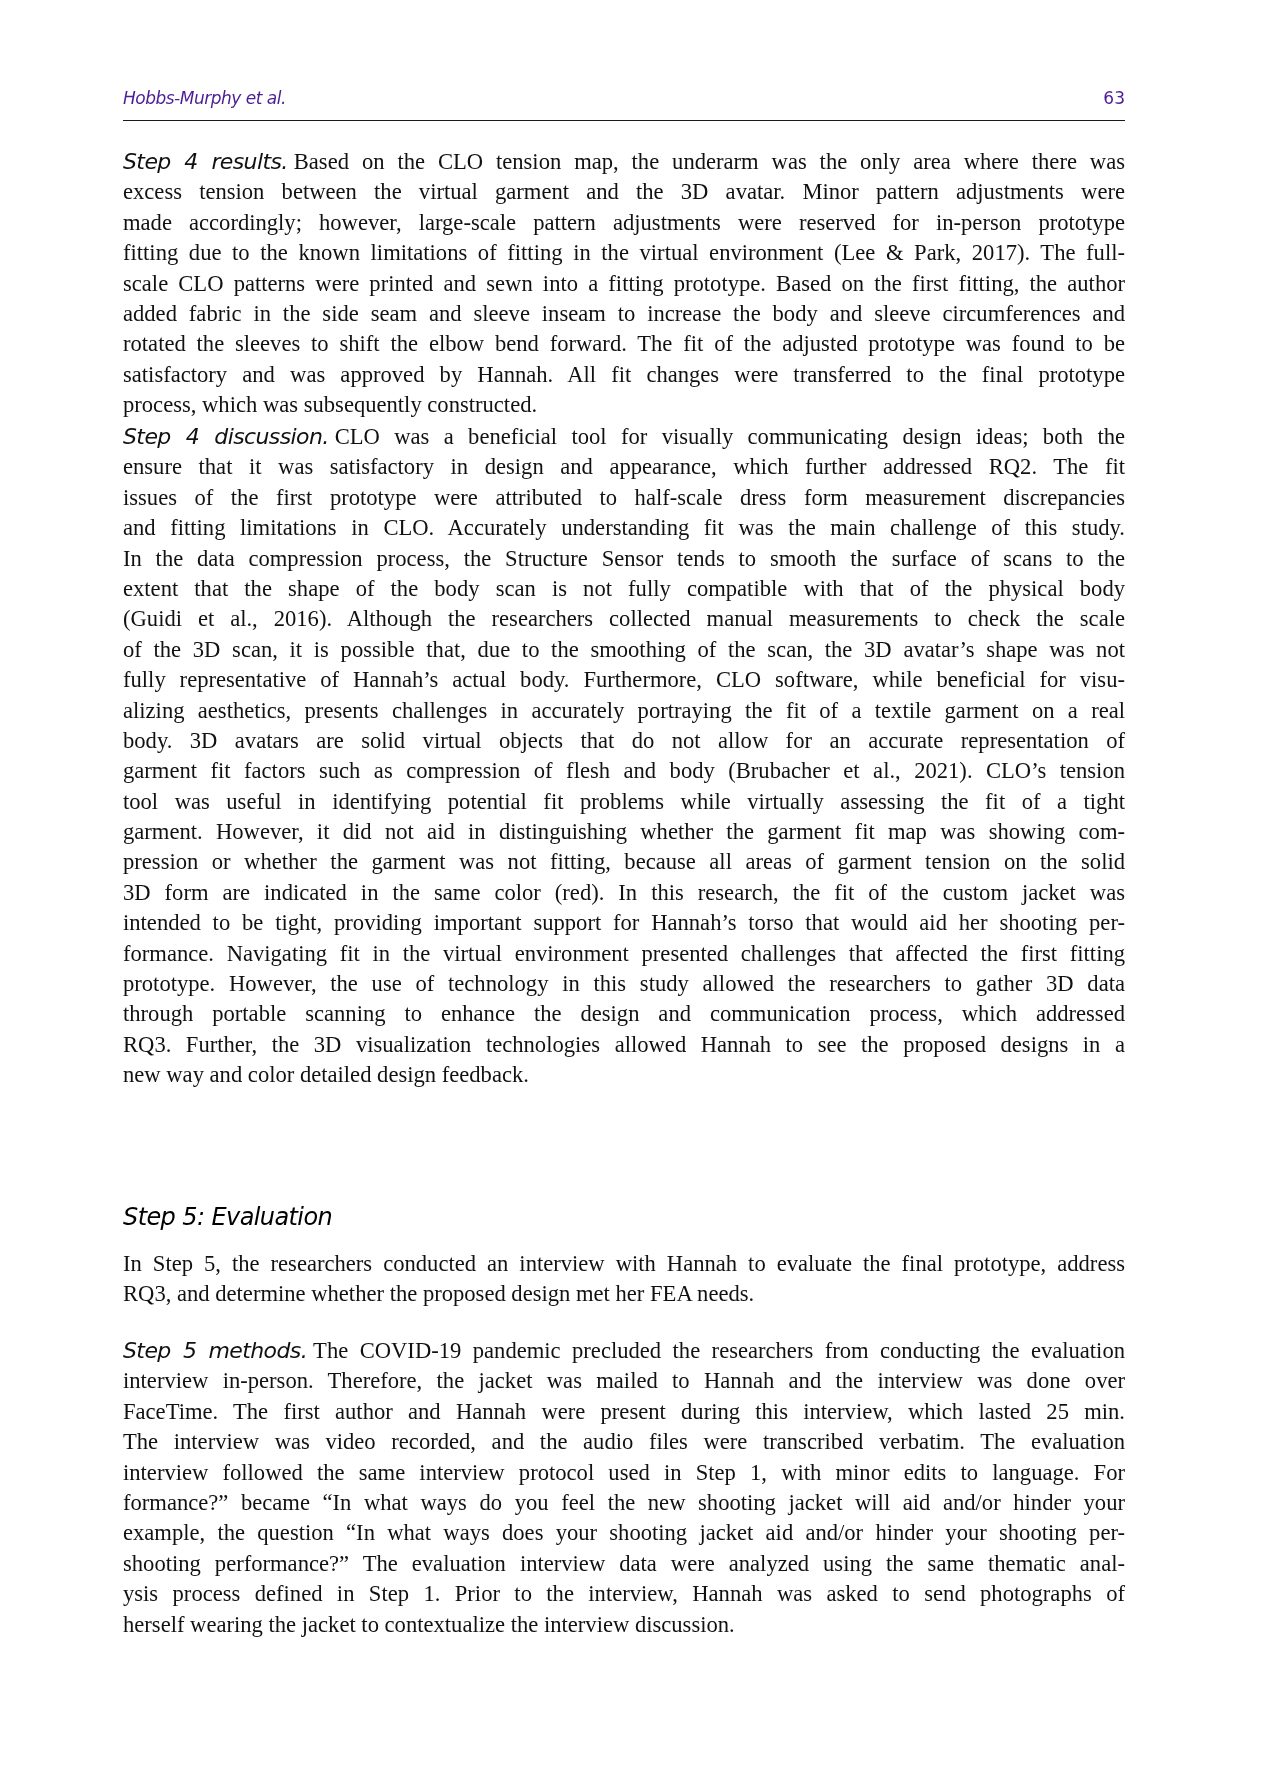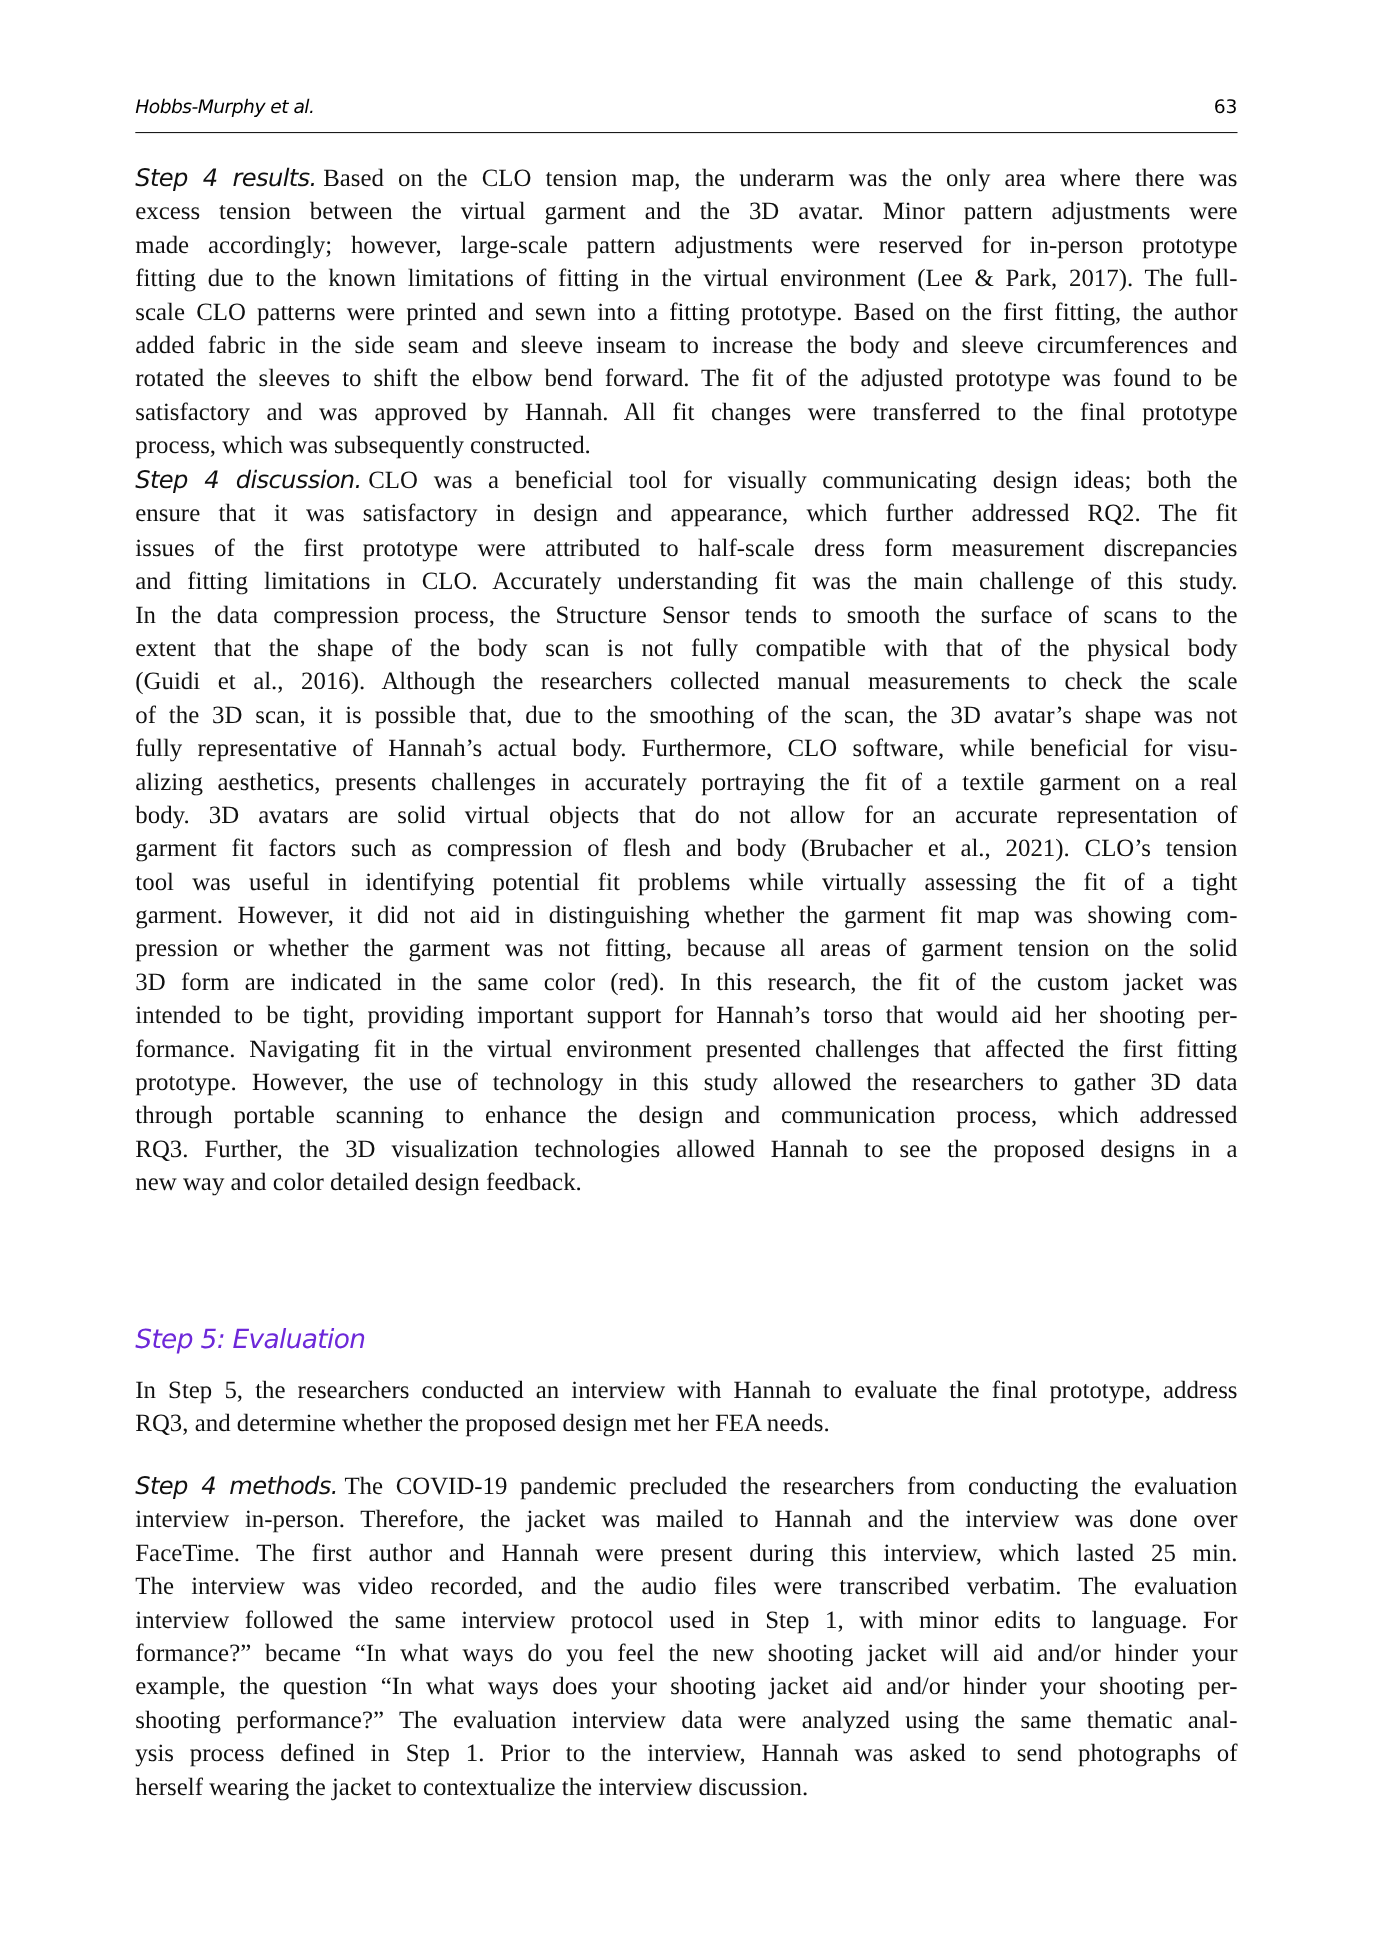--- a/index.html
+++ b/index.html
@@ -1,39 +1,39 @@
 <!DOCTYPE html>
 <html><head>
 <meta charset="utf-8">
 <style>
   html, body { margin: 0; padding: 0; background: #ffffff; }
   body { width: 1262px; height: 1765px; position: relative; overflow: hidden; }
   .page { position: absolute; left: 0; top: 0; width: 1262px; height: 1765px; background: #fff; }
   .running-head {
     position: absolute; left: 123px; top: 88px; width: 1002px; height: 32px;
     border-bottom: 1.5px solid #1a1a1a;
-    font-family: "DejaVu Sans", sans-serif; font-size: 17px; color: #000000;
+    font-family: "DejaVu Sans", sans-serif; font-size: 17px; color: #4c1d95;
   }
   .running-head .author { position: absolute; left: 0; top: 0; font-style: italic; letter-spacing: -0.5px; }
   .running-head .pageno { position: absolute; right: 0; top: 0; }
   .block { position: absolute; left: 123px; width: 1002px; }
   .line {
     display: block; height: 30.4px; line-height: 30.4px;
     font-family: "Liberation Serif", serif; font-size: 22.6px; color: #111;
     text-align: justify; text-align-last: justify; white-space: nowrap; overflow: visible;
   }
   .line.last { text-align-last: left; }
   .runin {
     font-family: "DejaVu Sans", sans-serif; font-style: italic; font-size: 22px;
     letter-spacing: -0.6px; margin-right: 6px;
   }
   .heading {
     position: absolute; left: 123px; top: 1203px;
     font-family: "DejaVu Sans", sans-serif; font-style: italic; font-size: 24px;
-    letter-spacing: -0.6px; color: #6d28d9;
+    letter-spacing: -0.6px; color: #000000;
   }
 </style>
 </head>
 <body>
 
 <div class="page">
 
   <div class="running-head">
     <span class="author">Hobbs-Murphy et al.</span>
     <span class="pageno">63</span>
@@ -77,21 +77,21 @@
   </div>
 
   <div class="heading">Step 5: Evaluation</div>
 
   <div class="block" style="top:1249px;">
     <span class="line">In Step 5, the researchers conducted an interview with Hannah to evaluate the final prototype, address</span>
     <span class="line last">RQ3, and determine whether the proposed design met her FEA needs.</span>
   </div>
 
   <div class="block" style="top:1336px;">
-    <span class="line"><span class="runin">Step 4 methods.</span><span>The COVID-19 pandemic precluded the researchers from conducting the evaluation</span></span>
+    <span class="line"><span class="runin">Step 5 methods.</span><span>The COVID-19 pandemic precluded the researchers from conducting the evaluation</span></span>
     <span class="line">interview in-person. Therefore, the jacket was mailed to Hannah and the interview was done over</span>
     <span class="line">FaceTime. The first author and Hannah were present during this interview, which lasted 25 min.</span>
     <span class="line">The interview was video recorded, and the audio files were transcribed verbatim. The evaluation</span>
     <span class="line">interview followed the same interview protocol used in Step 1, with minor edits to language. For</span>
     <span class="line">formance?” became “In what ways do you feel the new shooting jacket will aid and/or hinder your</span>
     <span class="line">example, the question “In what ways does your shooting jacket aid and/or hinder your shooting per-</span>
     <span class="line">shooting performance?” The evaluation interview data were analyzed using the same thematic anal-</span>
     <span class="line">ysis process defined in Step 1. Prior to the interview, Hannah was asked to send photographs of</span>
     <span class="line last">herself wearing the jacket to contextualize the interview discussion.</span>
   </div>

